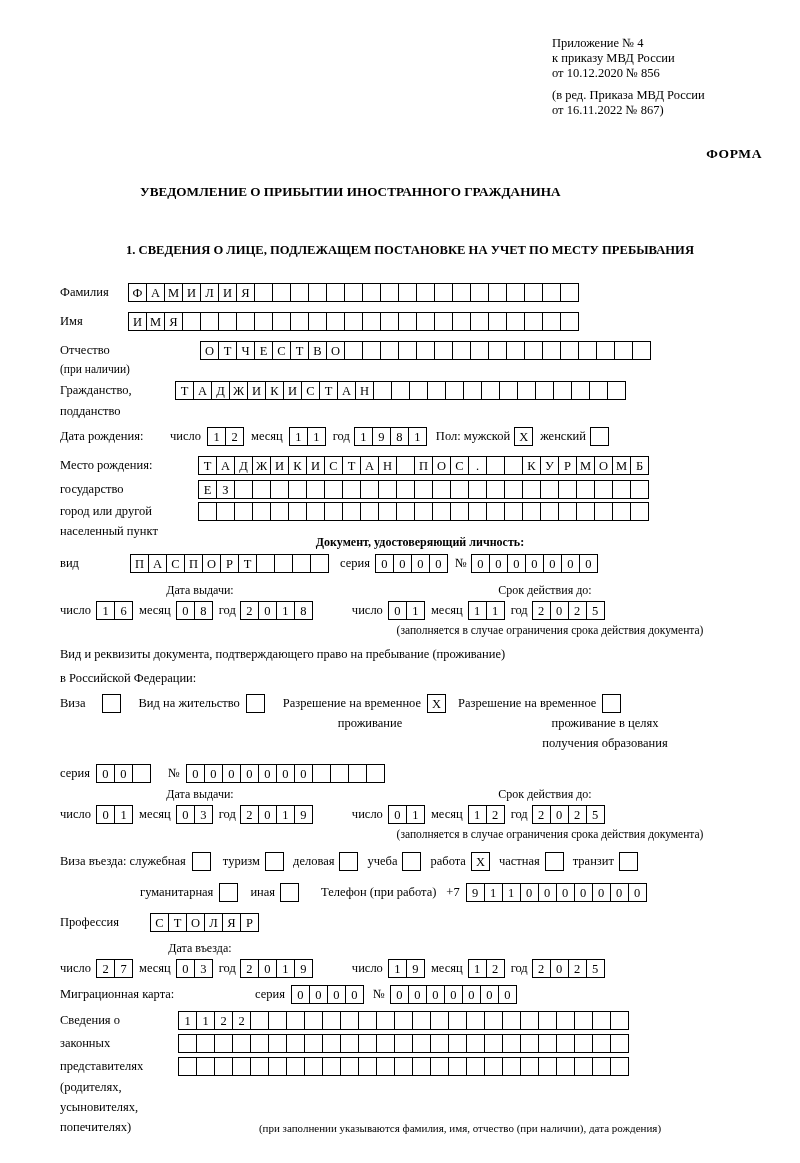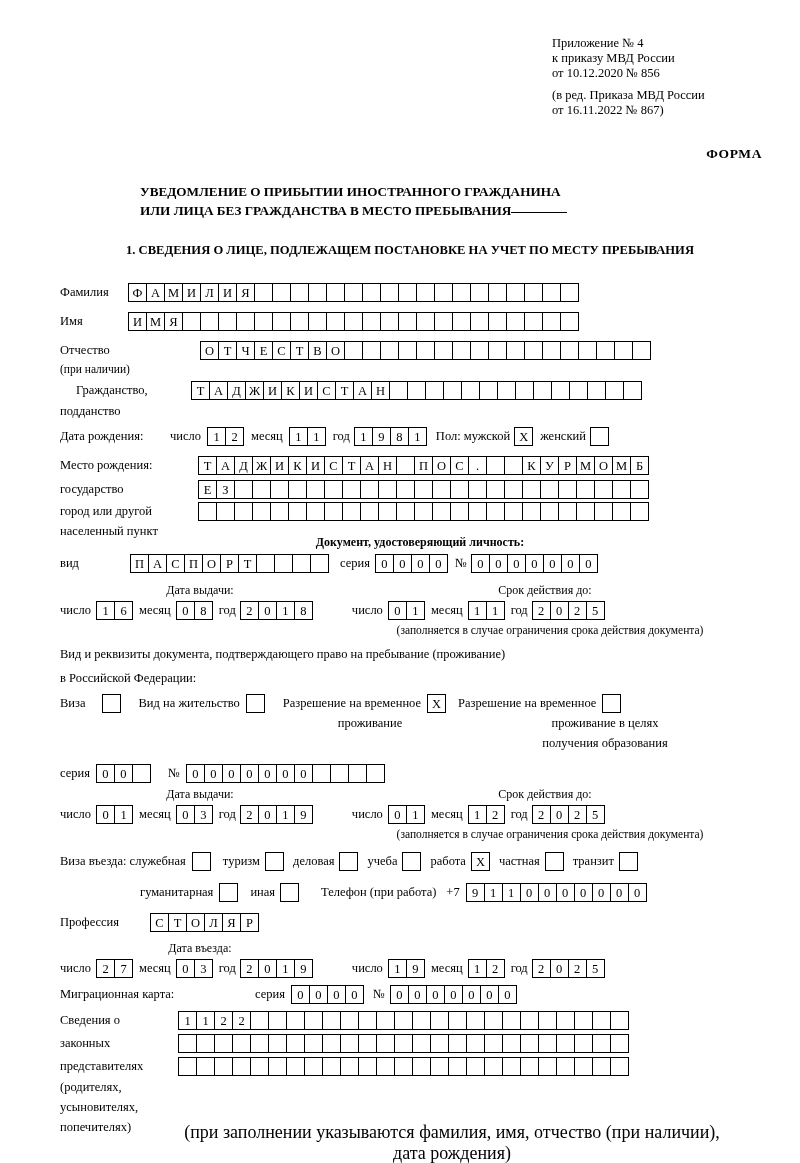--- a/index.html
+++ b/index.html
@@ -121,21 +121,20 @@
     <div>от 10.12.2020 № 856</div>
     <div class="gap"></div>
     <div>(в ред. Приказа МВД России</div>
     <div>от 16.11.2022 № 867)</div>
   </div>
 
   <div class="forma">ФОРМА</div>
 
   <div class="title">
     <div>УВЕДОМЛЕНИЕ О ПРИБЫТИИ ИНОСТРАННОГО ГРАЖДАНИНА</div>
-    <div><span>ИЛИ ЛИЦА БЕЗ ГРАЖДАНСТВА В МЕСТО ПРЕБЫВАНИЯ</span><span class="ul"></span></div>
   </div>
 
   <div class="section1">1. СВЕДЕНИЯ О ЛИЦЕ, ПОДЛЕЖАЩЕМ ПОСТАНОВКЕ НА УЧЕТ ПО МЕСТУ ПРЕБЫВАНИЯ</div>
 
   <div class="row" style="top:283px; left:60px;">
     <span class="lbl" style="width:68px;">Фамилия</span>
     <span class="boxes" id="surname-boxes">
         <span class="bx">Ф</span>
         <span class="bx">А</span>
         <span class="bx">М</span>
@@ -223,21 +222,21 @@
         <span class="bx"></span>
         <span class="bx"></span>
         <span class="bx"></span>
       </span>
   </div>
   <div class="row" style="top:363px; left:60px;">
     <span class="lbl-sm">(при наличии)</span>
   </div>
 
   <div class="row" style="top:381px; left:60px;">
-    <span class="lbl" style="width:115px;margin-left:16px;">Гражданство,</span>
+    <span class="lbl" style="width:115px;">Гражданство,</span>
     <span class="boxes" id="citizenship-boxes">
         <span class="bx">Т</span>
         <span class="bx">А</span>
         <span class="bx">Д</span>
         <span class="bx">Ж</span>
         <span class="bx">И</span>
         <span class="bx">К</span>
         <span class="bx">И</span>
         <span class="bx">С</span>
         <span class="bx">Т</span>
@@ -783,15 +782,15 @@
   <div class="row" style="top:1080px; left:60px;">
     <span class="lbl">(родителях,</span>
   </div>
   <div class="row" style="top:1100px; left:60px;">
     <span class="lbl">усыновителях,</span>
   </div>
   <div class="row" style="top:1120px; left:60px;">
     <span class="lbl">попечителях)</span>
   </div>
 
-  <div class="center-note" style="top:1122px; left:172px; width:560px; font-size:18px;">(при заполнении указываются фамилия, имя, отчество (при наличии), дата рождения)</div>
+  <div class="center-note" style="top:1122px; left:180px; width:560px; font-size:11px;">(при заполнении указываются фамилия, имя, отчество (при наличии), дата рождения)</div>
 
 </div>
 
 </body></html>

